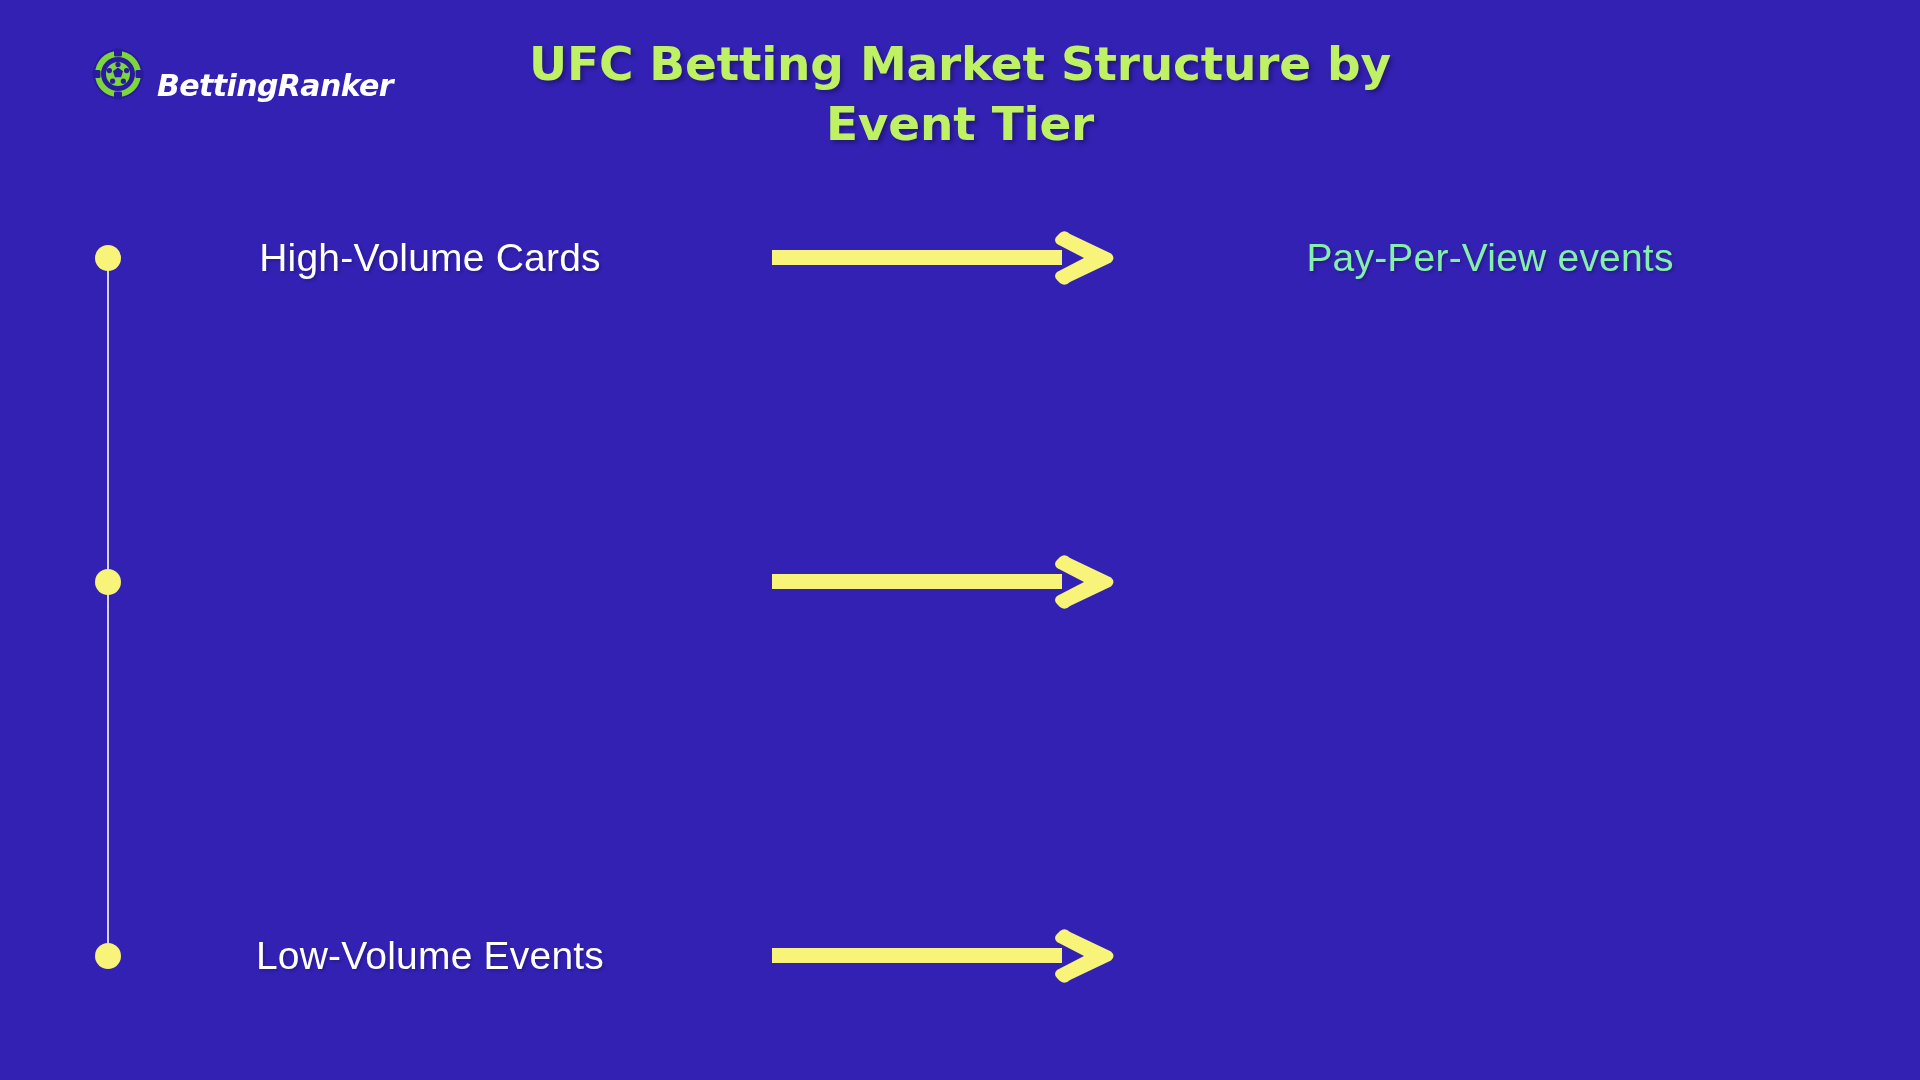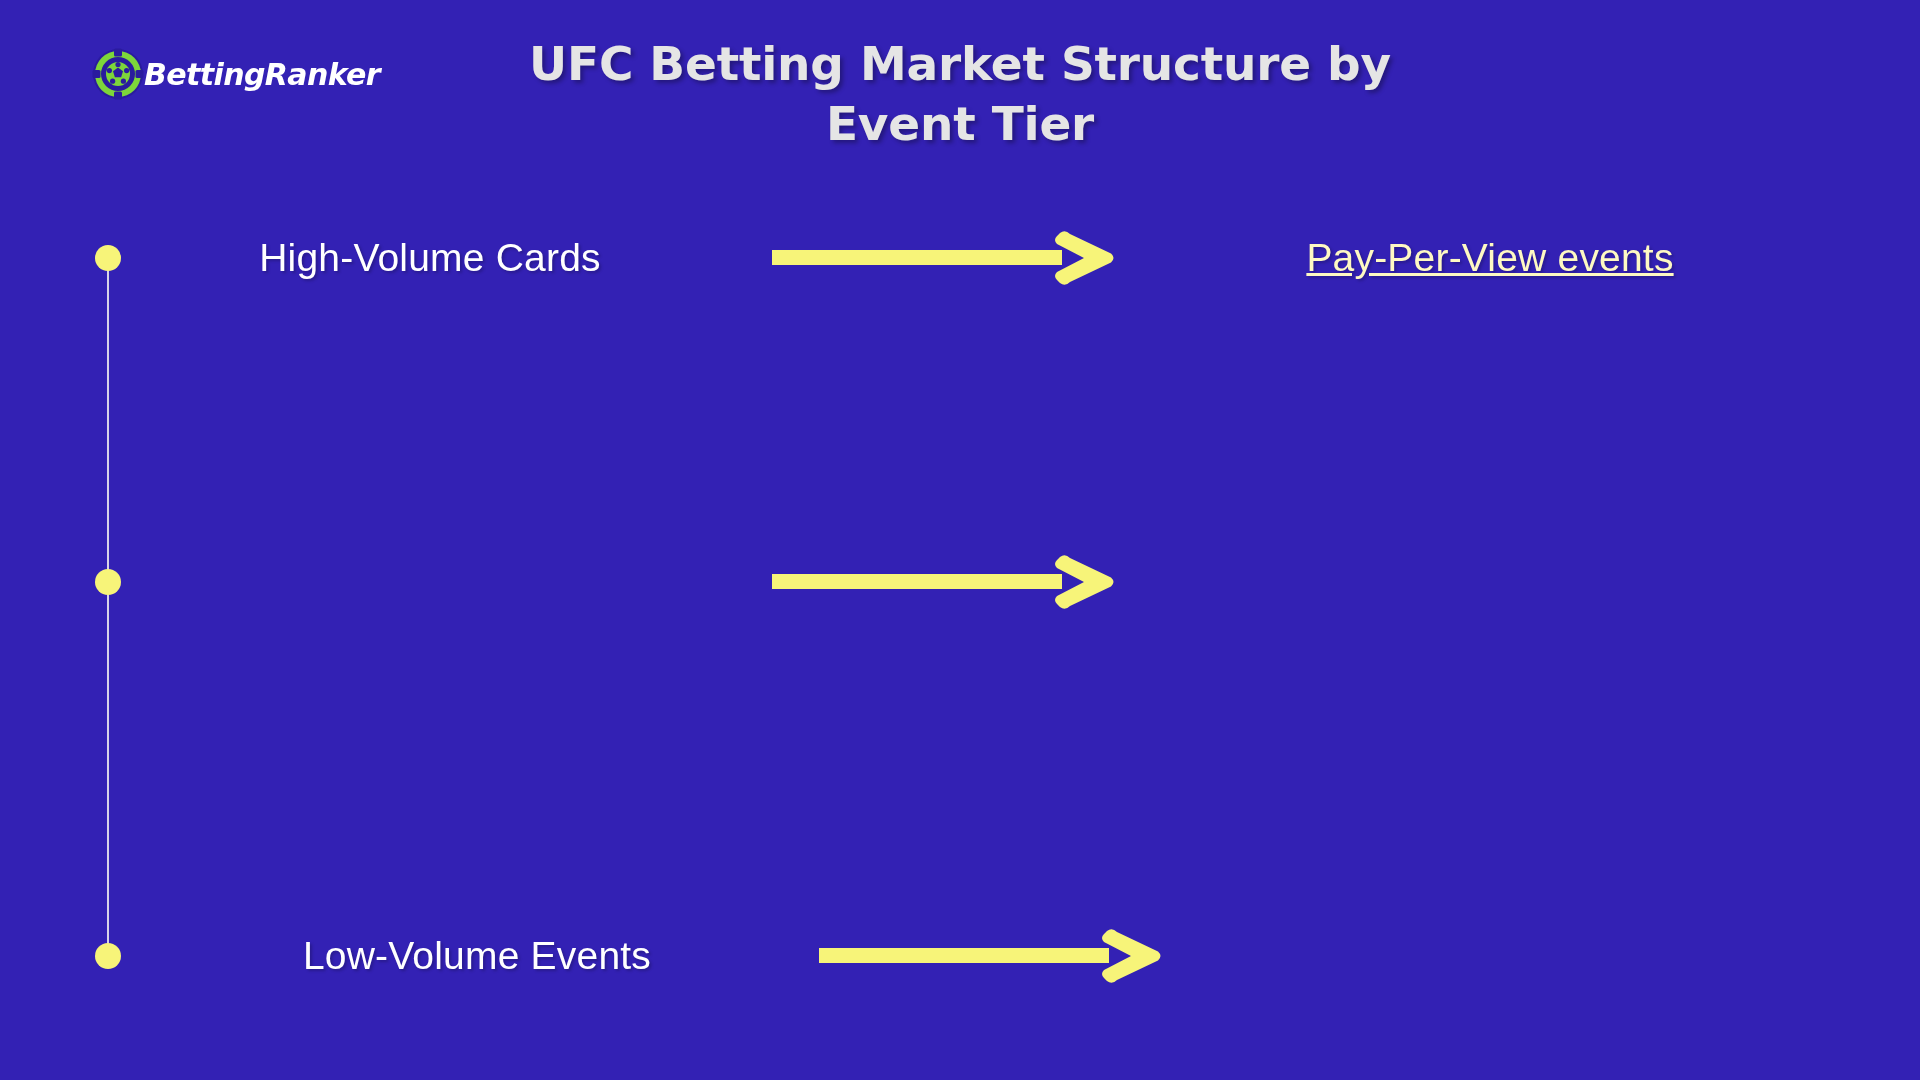--- a/index.html
+++ b/index.html
@@ -15,22 +15,22 @@
     font-family: "Liberation Sans", sans-serif;
     position: relative;
   }
 
   
   #brand-logo {
     position: absolute;
     left: 92px;
     top: 48px;
     display: flex;
-    align-items: center;
-    gap: 0;
+    align-items: flex-end;
+    gap: 13px;
     height: 52px;
   }
   #brand-mark { width: 52px; height: 52px; display: block; flex: 0 0 52px; }
   #brand-wordmark {
     color: #FFFFFF;
     font-family: "DejaVu Sans", sans-serif;
     font-size: 30px;
     font-weight: bold;
     font-style: italic;
     letter-spacing: -0.6px;
@@ -42,21 +42,21 @@
   #brand-wordmark .wm-light { font-weight: bold; }
 
   
   #page-title {
     position: absolute;
     left: 50%;
     transform: translateX(-50%);
     top: 34px;
     width: 1000px;
     text-align: center;
-    color: #e5e5e5;
+    color: #bef264;
     font-family: "DejaVu Sans", sans-serif;
     font-size: 47px;
     font-weight: bold;
     line-height: 1.28;
     letter-spacing: -0.2px;
     text-shadow: 3px 3px 4px rgba(0,0,0,0.30);
     white-space: pre-line;
   }
 
   
@@ -85,21 +85,21 @@
   .tier-row {
     position: absolute;
     left: 0;
     width: 1568px;
     height: 120px;
     display: flex;
     align-items: center;
   }
   .tier-row.row-0 { top: 198px; }
   .tier-row.row-1 { top: 522px; }
-  .tier-row.row-2 { top: 896px; margin-left: 47px; }
+  .tier-row.row-2 { top: 896px; }
 
   .tier-label {
     position: absolute;
     left: 150px;
     width: 560px;
     text-align: center;
     color: #FFFFFF;
     font-size: 39px;
     font-weight: 400;
     line-height: 1.22;
@@ -113,27 +113,26 @@
     width: 350px;
     height: 60px;
   }
   .tier-arrow svg { display: block; width: 350px; height: 60px; }
 
   .tier-value {
     position: absolute;
     left: 1180px;
     width: 620px;
     text-align: center;
-    color: #fef9c3;
+    color: #86efac;
     font-size: 39px;
     font-weight: 400;
     line-height: 1.32;
     letter-spacing: 0.2px;
     text-shadow: 2px 2px 3px rgba(0,0,0,0.22);
-    text-decoration: underline;
   }
 </style>
 </head>
 <body>
 
 <div id="brand-logo">
   <svg id="brand-mark" viewBox="0 0 52 52" aria-hidden="true">
     <circle cx="26" cy="26" r="25" fill="#2A1B9E"></circle>
     <path d="M26 3 A23 23 0 0 1 49 26 A23 23 0 0 1 26 49 A23 23 0 0 1 3 26 A23 23 0 0 1 26 3 Z
              M26 9 A17 17 0 0 0 9 26 A17 17 0 0 0 26 43 A17 17 0 0 0 43 26 A17 17 0 0 0 26 9 Z" fill="#7DD63A"></path>

